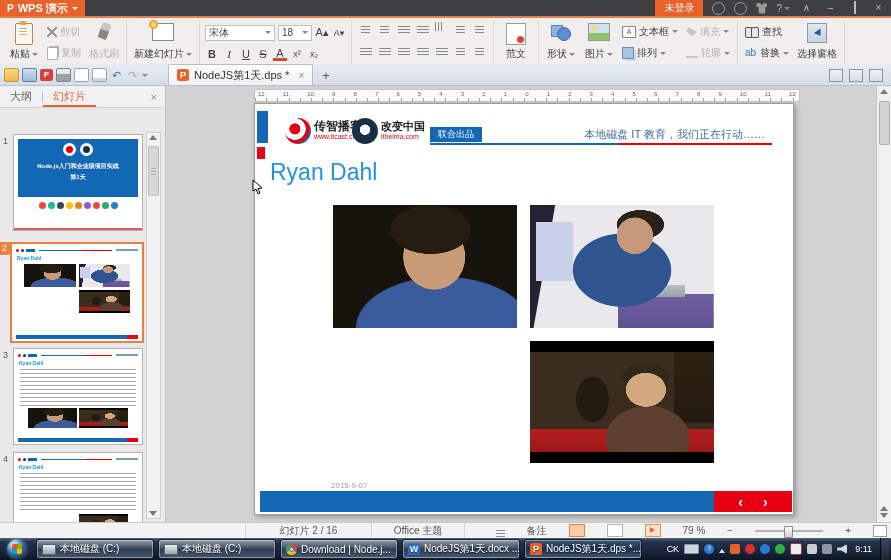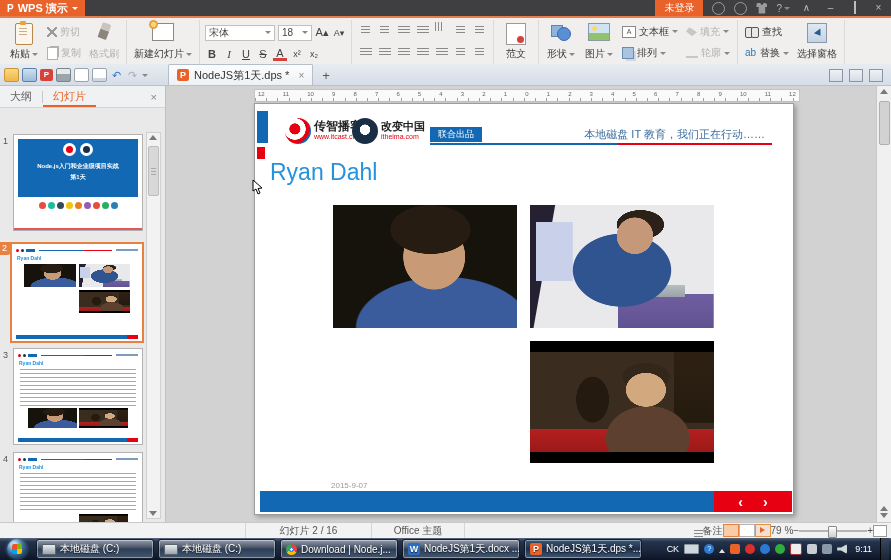--- a/index.html
+++ b/index.html
@@ -203,21 +203,21 @@
     radial-gradient(ellipse 23% 27% at 64% 80%,#5d4030 0 98%,transparent 100%),
     radial-gradient(ellipse 9% 19% at 34% 48%,#241a10 0 98%,transparent 100%),
     linear-gradient(#b51f1f,#8f1616) 0 100%/100% 28% no-repeat,
     linear-gradient(#2e2114,#241a0e) 100% 22%/22% 58% no-repeat,
     #3a2c1e;}
   .cursor{position:absolute;left:86px;top:93px;z-index:30;}
   
   .statusbar{position:absolute;left:0;right:0;top:522px;height:15px;background:#f2f2f2;
     border-top:1px solid #c9c9c9;font-size:10px;color:#555;display:flex;align-items:center;}
   .ssec{height:100%;display:flex;align-items:center;justify-content:center;border-right:1px solid #d6d6d6;text-align:center;}
-  .sright{margin-left:auto;display:flex;align-items:center;gap:0;padding-right:4px;}
+  .sright{margin-left:auto;display:flex;align-items:center;gap:22px;padding-right:4px;}
   .vm{width:14px;height:11px;border:1px solid #b5b5b5;background:#fff;}
   .vm.active{border-color:#e8813f;background:#f6cda8;}
   .vm.play{border-color:#e8913f;background:#f0e2d2;position:relative;}
   .vm.play:after{content:"";position:absolute;left:4px;top:2px;border:3px solid transparent;border-left:5px solid #e8622a;}
   .ztrack{position:relative;width:68px;height:2px;background:#b5b5b5;}
   .zthumb{position:absolute;top:-4px;left:42%;width:7px;height:10px;background:linear-gradient(#fdfdfd,#cfcfcf);border:1px solid #8a8a8a;border-radius:1px;}
   .fitico{width:12px;height:10px;border:1px solid #9a9a9a;background:#fff;}
   
   .taskbar{position:absolute;left:0;right:0;bottom:0;height:22px;display:flex;align-items:center;gap:4px;padding:0 2px;
     background:linear-gradient(#5a6a80 0,#36465c 2px,#23324a 4px,#18243a 14px,#0d1524 100%);}

